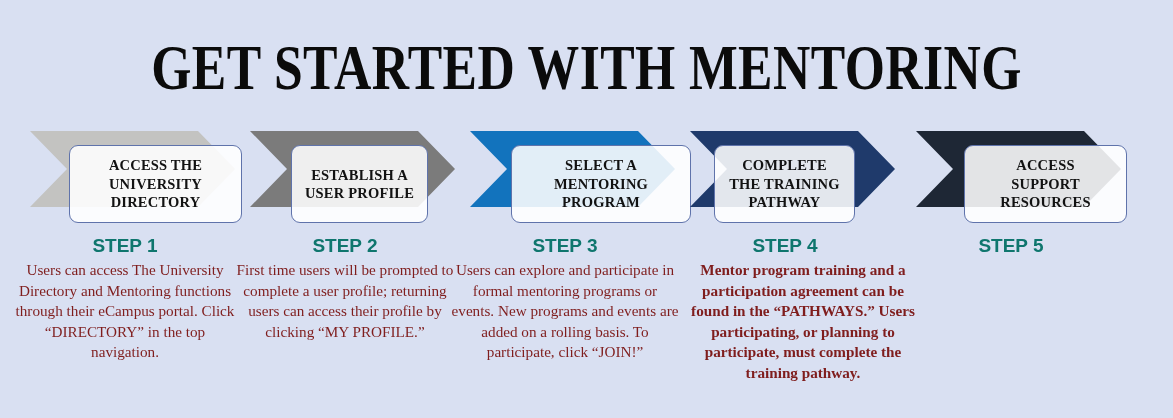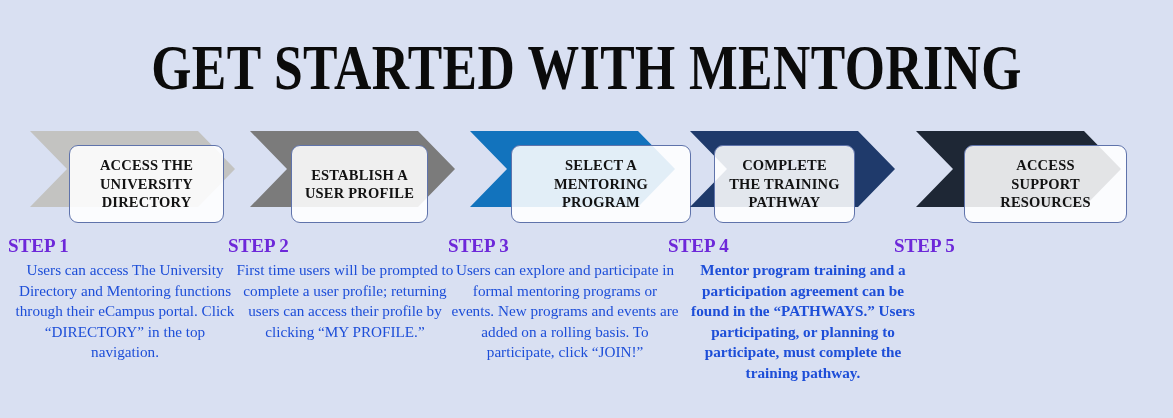--- a/index.html
+++ b/index.html
@@ -90,48 +90,49 @@
     font-size: 14.5px;
     line-height: 18.5px;
     color: #121212;
     text-align: center;
     letter-spacing: 0.2px;
     padding: 0 4px;
     white-space: pre-line;
   }
 
   
-  .step.s1 .card { left: 61px;  width: 155px; }
+  .step.s1 .card { left: 61px;  width: 173px; }
   .step.s2 .card { left: 63px;  width: 137px; }
   .step.s3 .card { left: 63px;  width: 180px; }
   .step.s4 .card { left: 46px;  width: 141px; }
   .step.s5 .card { left: 70px;  width: 163px; }
 
   
   .step-head {
     position: absolute;
     top: 117px;
     left: 0;
     width: 234px;
-    font-family: Liberation Serif, serif;
+    text-align: center;
+    font-family: Liberation Sans, sans-serif;
     font-weight: bold;
     font-size: 19px;
     line-height: 22px;
-    color: #6d28d9;
+    color: #0f766e;
   }
   .step-body {
     position: absolute;
     top: 142px;
     left: 3px;
     width: 228px;
     text-align: center;
     font-family: "Liberation Serif", "DejaVu Serif", serif;
     font-size: 15.2px;
     line-height: 20.5px;
-    color: #1d4ed8;
+    color: #7f1d1d;
   }
   .step.s1 .step-body { left: 6px; width: 222px; }
   .step.s4 .step-body { left: 16px; width: 238px; font-weight: bold; }
   .step.s5 .step-body { left: 6px; width: 234px; }
 </style>
 </head>
 <body style="background: rgb(217, 224, 242);">
 
 <div id="title">GET STARTED WITH MENTORING</div>
 

